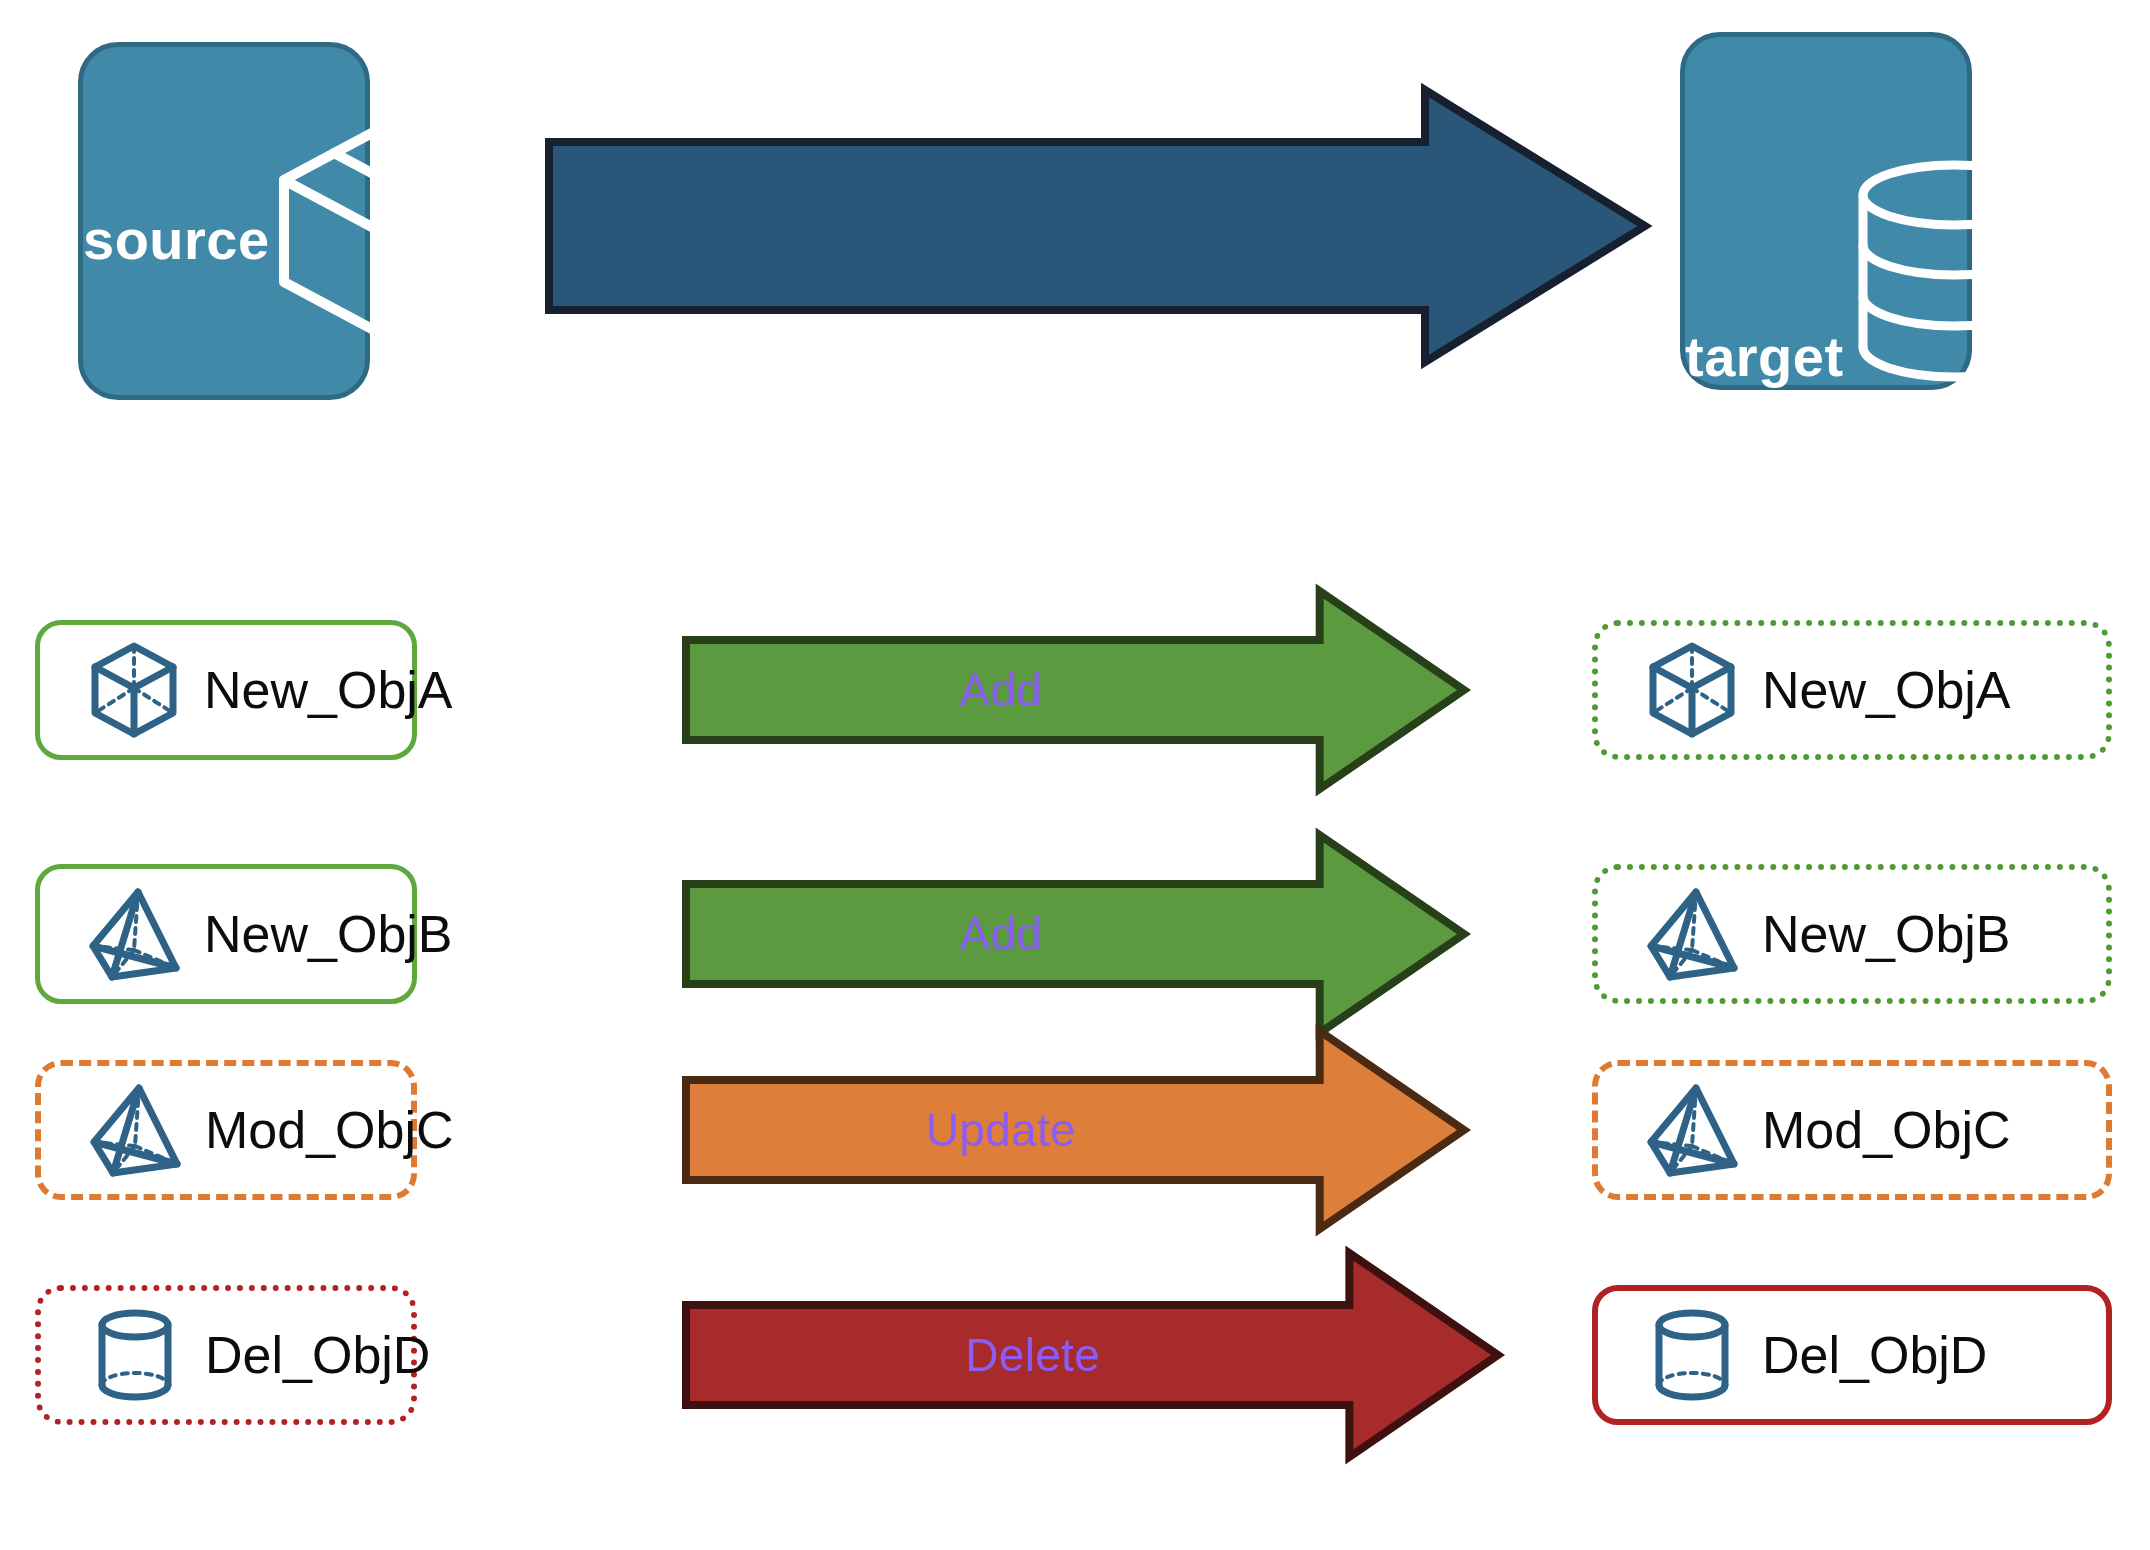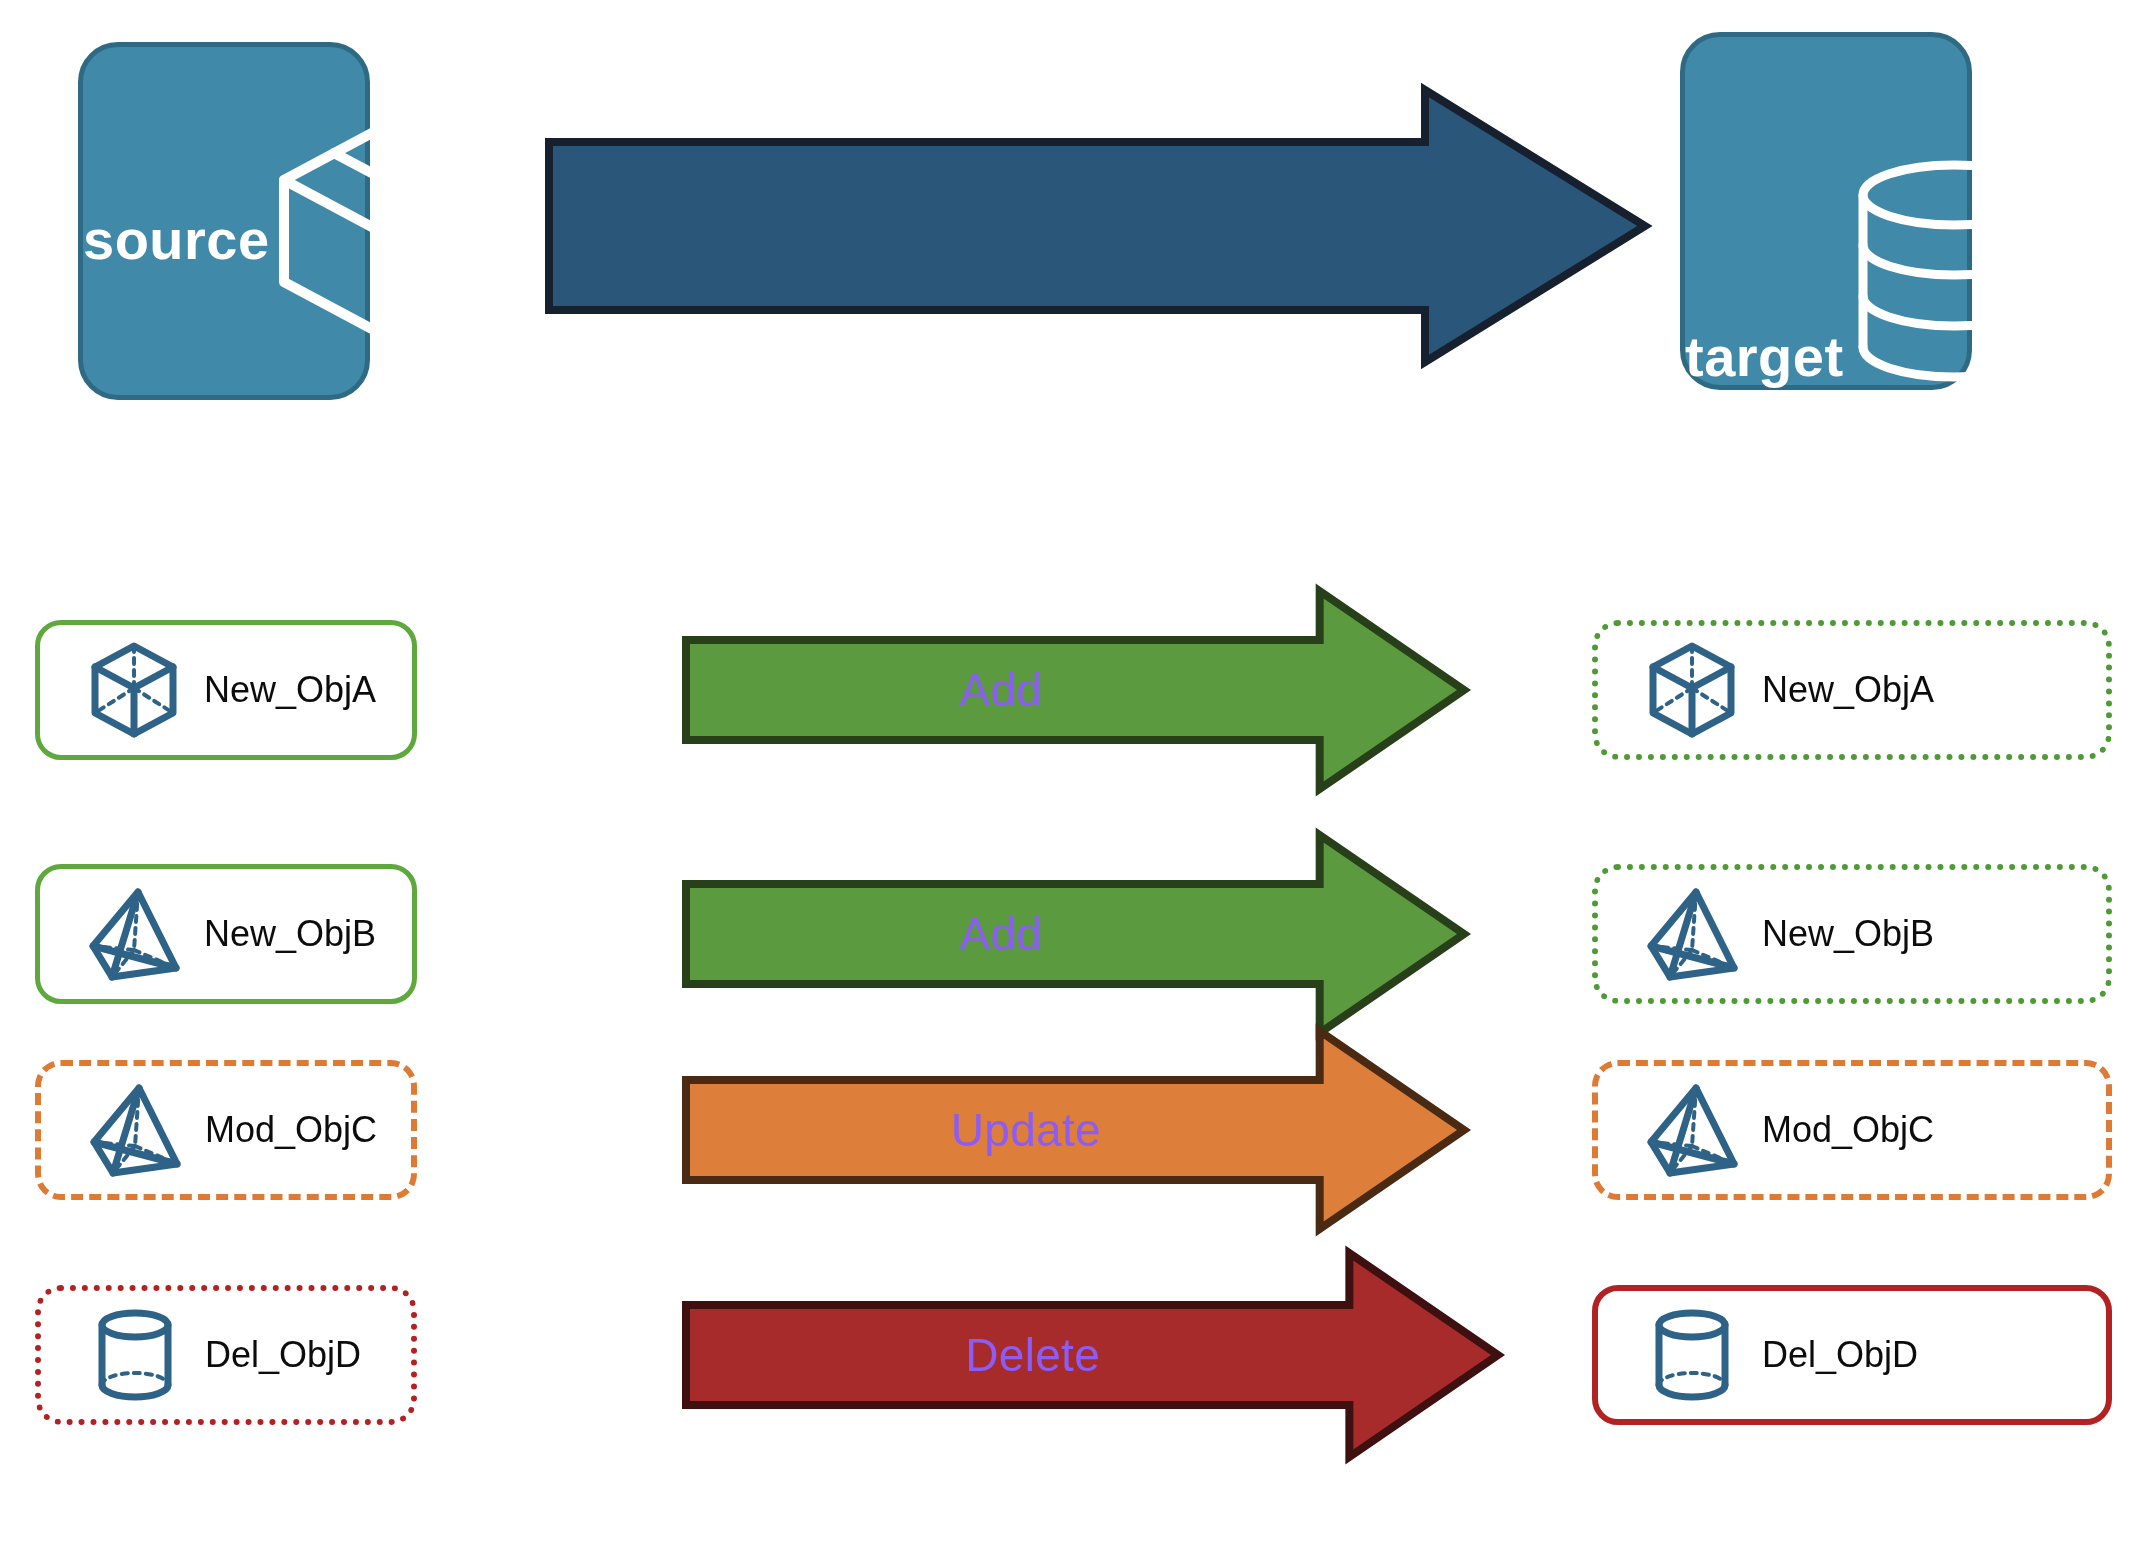--- a/index.html
+++ b/index.html
@@ -72,21 +72,21 @@
     display: flex;
     align-items: center;
     padding-left: 48px;
   }
   .obj-card.left  { left: 35px;   width: 382px; }
   .obj-card.right { left: 1592px; width: 520px; }
 
   .obj-icon { flex: 0 0 auto; width: 92px; height: 100px; display:flex; align-items:center; justify-content:center;}
   .obj-label {
     margin-left: 24px;
-    font-size: 36px;
+    font-size: 52px;
     color: #0c0c0c;
     white-space: nowrap;
     line-height: 1;
   }
 
   
   .bd-green-solid  { border: 5px solid #5FA83D; }
   .bd-green-dotted { border: 6px dotted #4E9B36; }
   .bd-orange-dash  { border: 6px dashed #DE7A34; }
   .bd-red-dotted   { border: 6px dotted #B32222; }
@@ -261,21 +261,21 @@
       <path d="M46 66 L24 93"></path>
     </g>
   </svg>
         </div>
         <div class="obj-label">Mod_ObjC</div>
       </div>
       <div class="action-arrow" style="left: 682px; width: 786px; height: 206px; top: -33px;">
         <svg width="786" height="206" viewBox="0 0 786 206">
        <polygon points="4,53 637.6800000000001,53 637.6800000000001,4 782,103 637.6800000000001,202 637.6800000000001,153 4,153" fill="#DD7F3B" stroke="#4A2A13" stroke-width="8" stroke-linejoin="miter"></polygon>
      </svg>
-        <div class="action-label" style="width: 637.68px; margin-left: 25px;">Update</div>
+        <div class="action-label" style="width: 637.68px;">Update</div>
       </div>
       <div class="obj-card right bd-orange-dash">
         <div class="obj-icon">
           <svg width="92" height="100" viewBox="0 0 92 100">
     <g fill="none" stroke="#2E6287" stroke-width="7" stroke-linejoin="round" stroke-linecap="round">
       <path d="M50 8 L88 84 L24 93 Z"></path>
       <path d="M50 8 L5 62 L24 93"></path>
       <path d="M5 62 L88 84"></path>
     </g>
     <g fill="none" stroke="#2E6287" stroke-width="4" stroke-dasharray="6 6" stroke-linecap="round">

